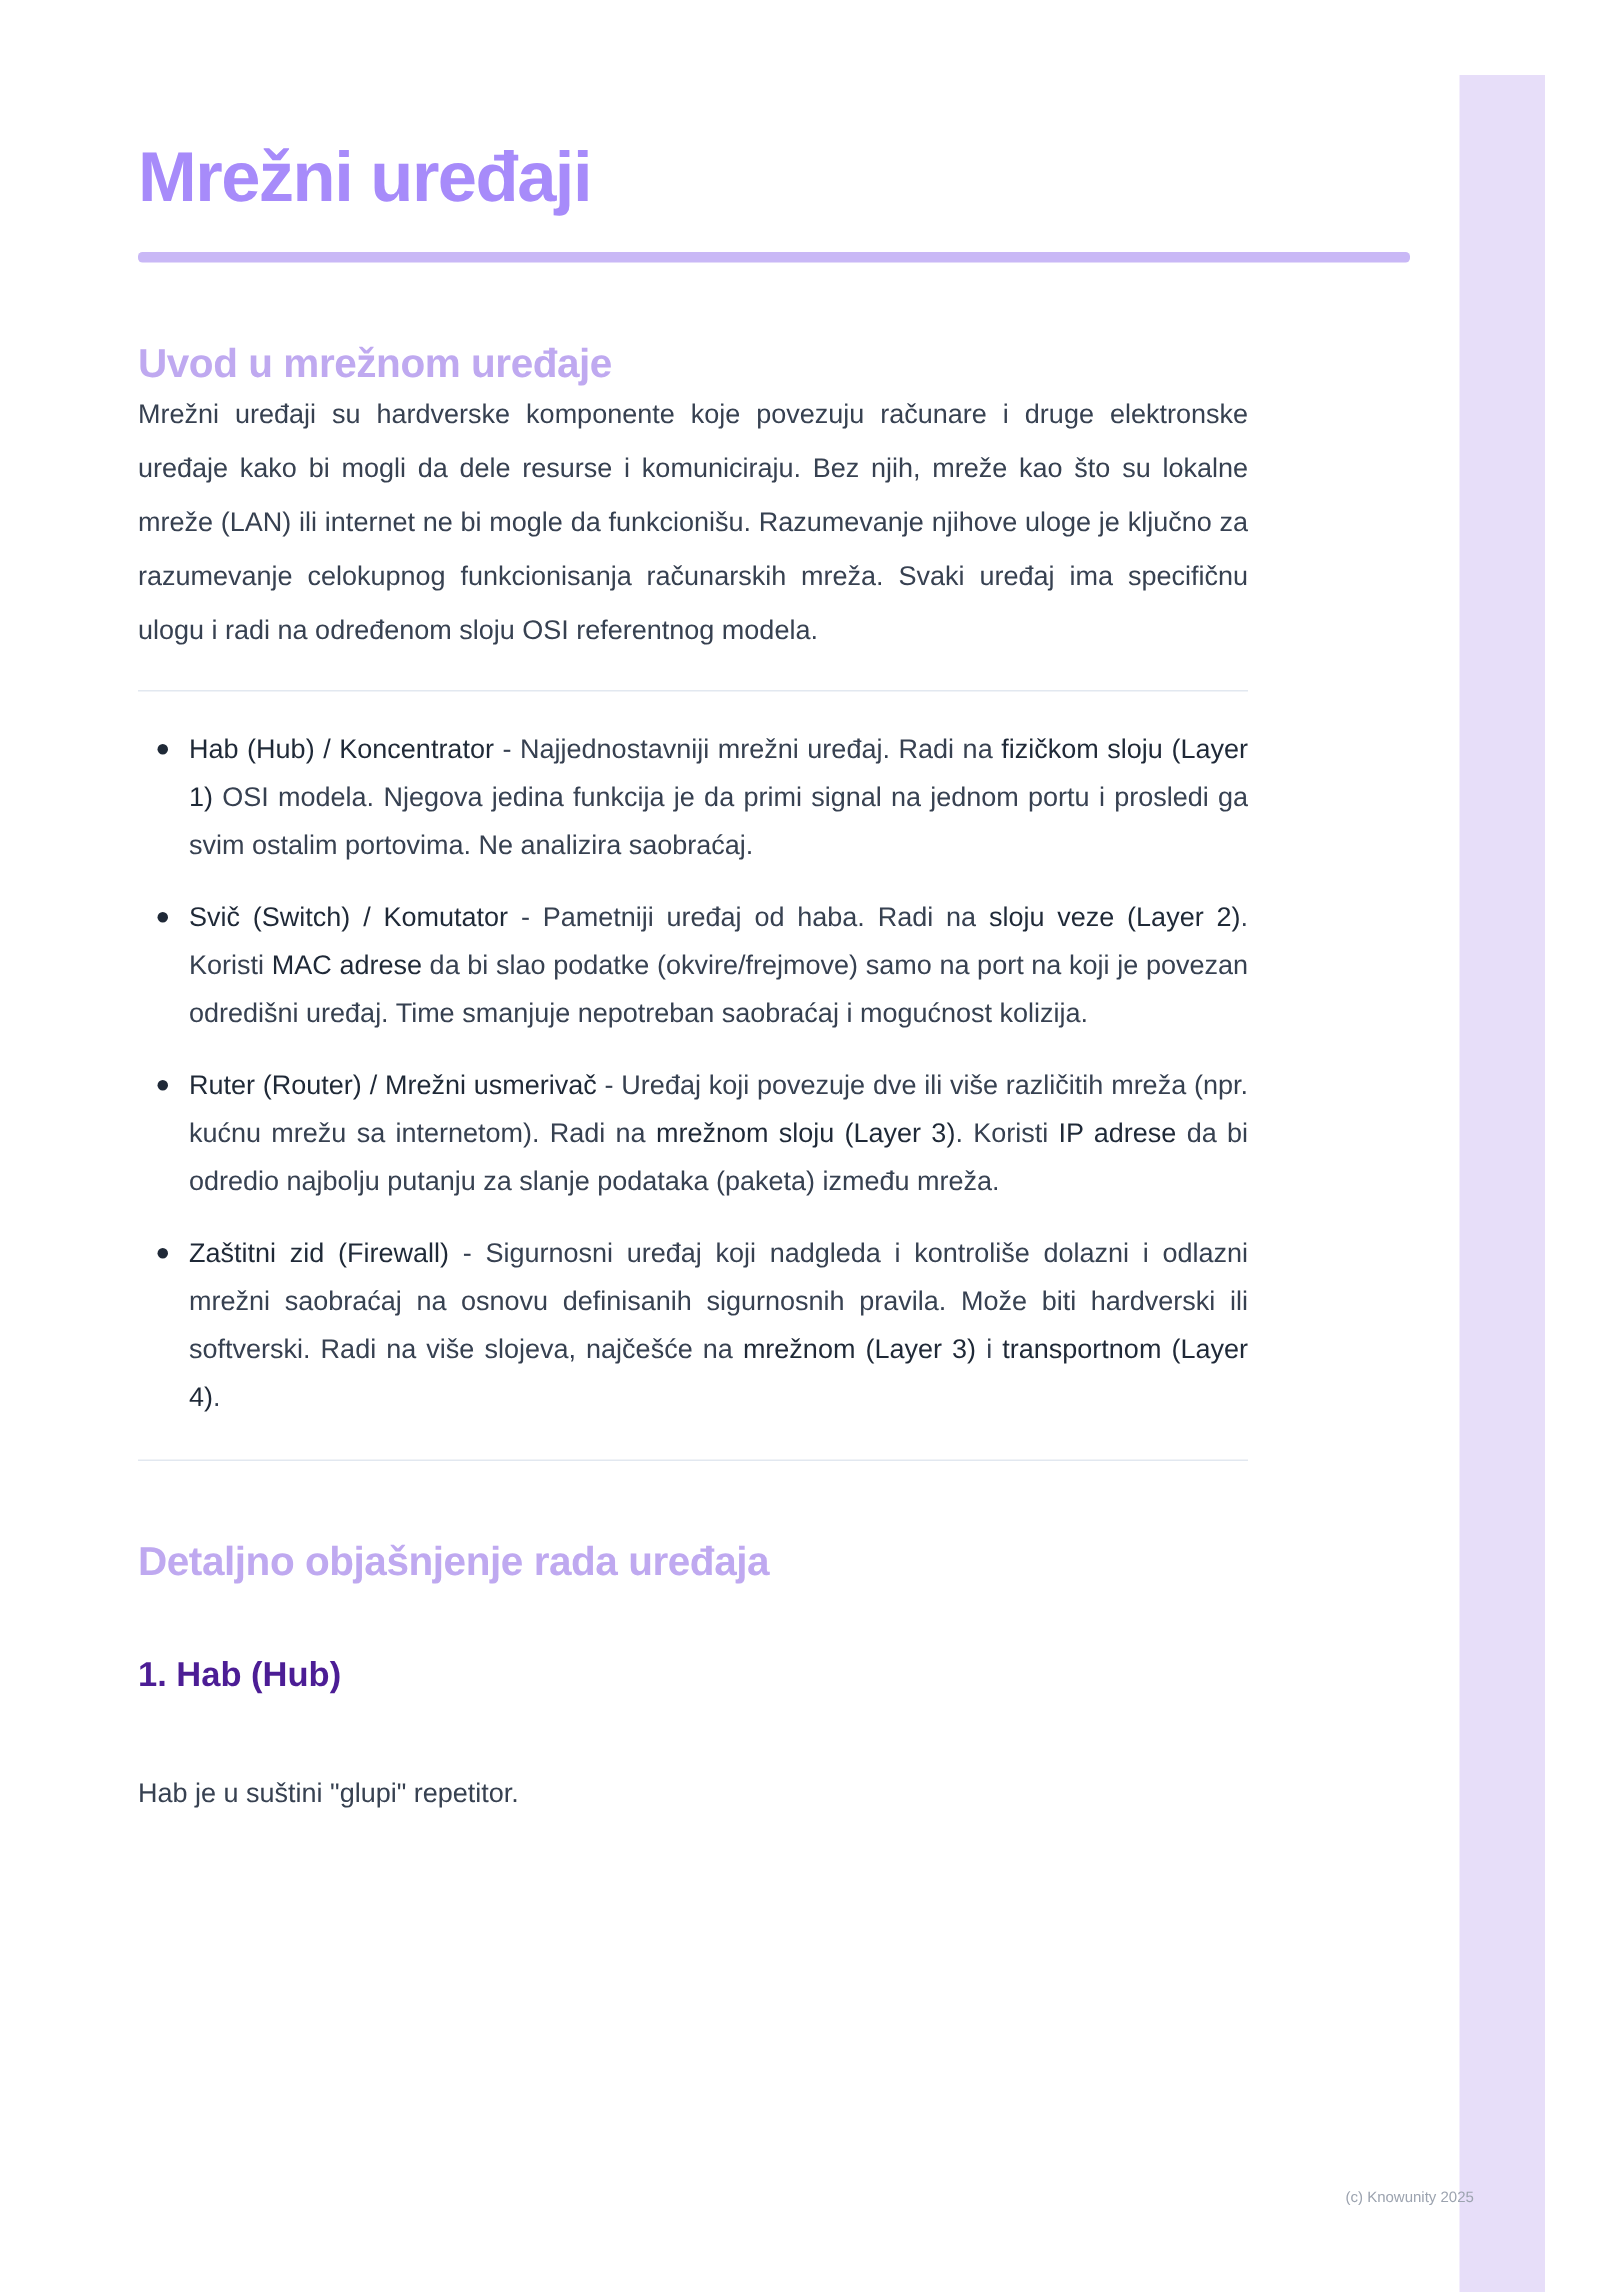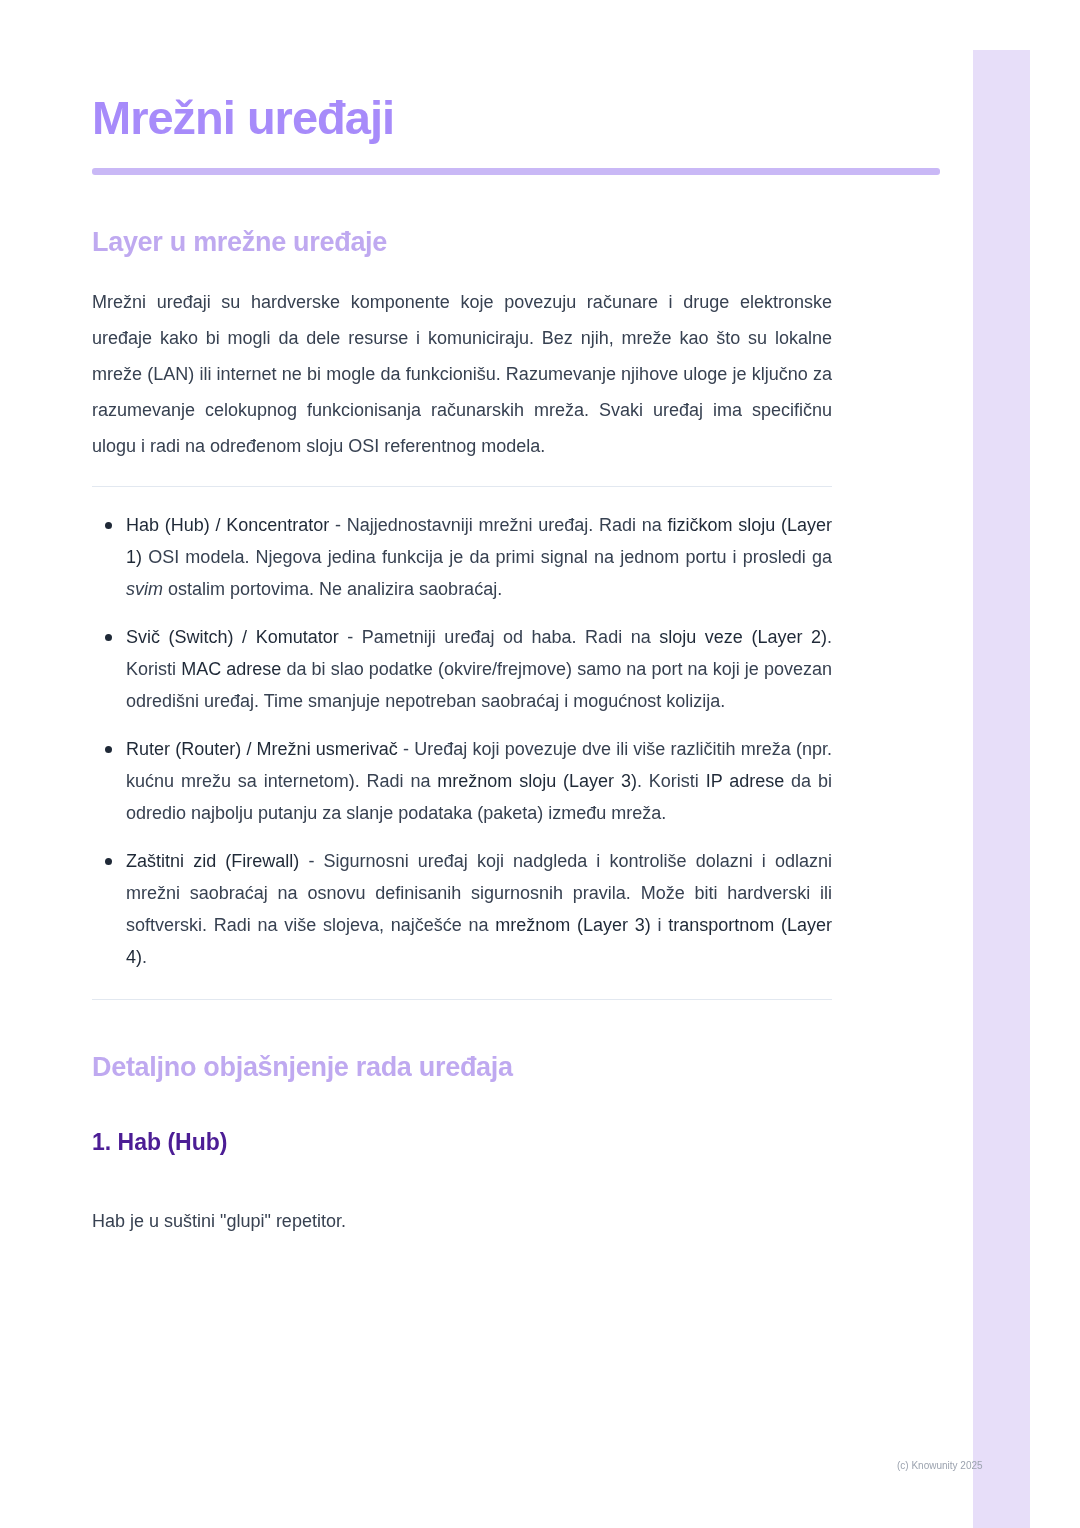--- a/index.html
+++ b/index.html
@@ -40,21 +40,20 @@
     border-radius: 3px;
   }
   .section-heading {
     margin-top: 52px;
     font-size: 27px;
     font-weight: 700;
     color: #bfa9f0;
     letter-spacing: -0.3px;
   }
   .body-par {
-    margin-top: 26px;
     width: 740px;
     font-size: 18px;
     line-height: 36px;
     text-align: justify;
     color: #374151;
   }
   .divider {
     margin-top: 22px;
     width: 740px;
     height: 1px;
@@ -86,21 +85,21 @@
   .bullet {
     position: absolute;
     left: 13px;
     top: 13px;
     width: 7px;
     height: 7px;
     border-radius: 50%;
     background: #1f2937;
   }
   .run-b { font-weight: 400; color: #1f2937; }
-  .run-i { font-style: italic; }
+  .run-i { }
   .sub-heading {
     margin-top: 46px;
     font-size: 23px;
     font-weight: 700;
     color: #4c1d95;
   }
   .final-par {
     margin-top: 50px;
     width: 740px;
     font-size: 18px;
@@ -119,21 +118,21 @@
 </head>
 <body>
 
 <div class="side-strip"></div>
 
 <div class="content">
 
   <h1 class="page-title">Mrežni uređaji</h1>
   <div class="title-rule"></div>
 
-  <h2 class="section-heading">Layer u mrežne uređaje</h2>
+  <h2 class="section-heading">Uvod u mrežnom uređaje</h2>
   <p class="body-par">Mrežni uređaji su hardverske komponente koje povezuju računare i druge elektronske uređaje kako bi mogli da dele resurse i komuniciraju. Bez njih, mreže kao što su lokalne mreže (LAN) ili internet ne bi mogle da funkcionišu. Razumevanje njihove uloge je ključno za razumevanje celokupnog funkcionisanja računarskih mreža. Svaki uređaj ima specifičnu ulogu i radi na određenom sloju OSI referentnog modela.</p>
 
   <div class="divider"></div>
 
 
   <ul class="device-list">
     <li class="device-item">
       <span class="bullet"></span>
       <span><span class="run-b">Hab (Hub) / Koncentrator</span><span> - Najjednostavniji mrežni uređaj. Radi na </span><span class="run-b">fizičkom sloju (Layer 1)</span><span> OSI modela. Njegova jedina funkcija je da primi signal na jednom portu i prosledi ga </span><span class="run-i">svim</span><span> ostalim portovima. Ne analizira saobraćaj.</span></span>
     </li>

